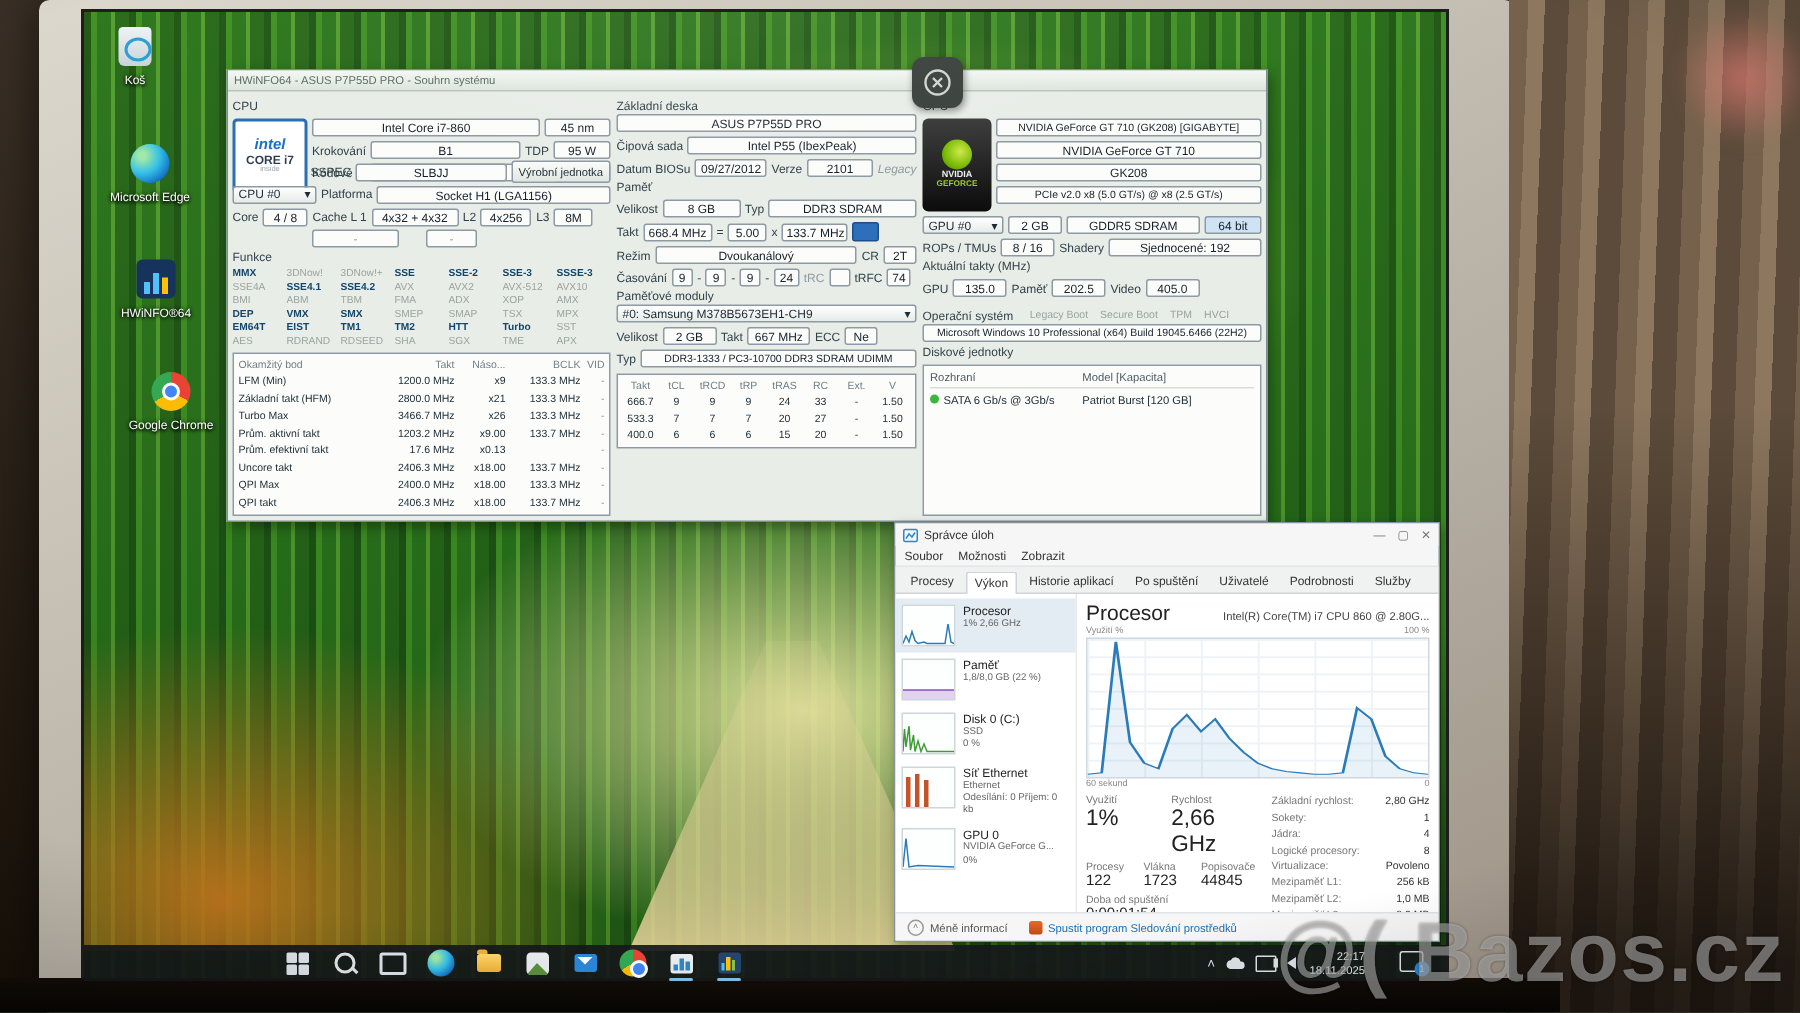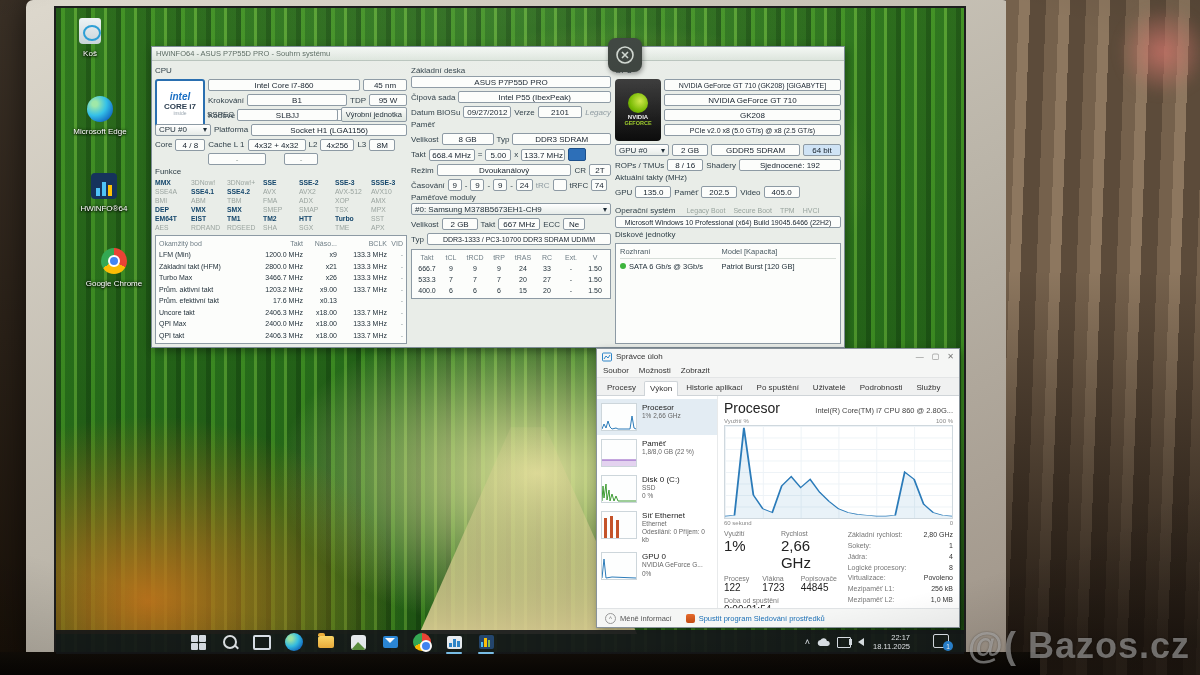--- a/index.html
+++ b/index.html
@@ -11,21 +11,21 @@
   .curtain{position:absolute;left:1006px;top:0;width:194px;height:675px;
     background:
      linear-gradient(180deg,rgba(0,0,0,0) 40%,rgba(10,5,2,.75) 95%),
      repeating-linear-gradient(92deg,#75614c 0 13px,#8d775f 13px 24px,#5c4b3a 24px 40px),
      #6e5a46;}
   .pink-blur{position:absolute;left:1118px;top:6px;width:90px;height:90px;border-radius:50%;
     background:radial-gradient(circle,rgba(214,120,110,.8),rgba(214,120,110,0) 70%);filter:blur(6px);}
   .desk{position:absolute;left:0;top:652px;width:1040px;height:23px;background:linear-gradient(180deg,#120d08,#070503);}
   .vignette{position:absolute;inset:0;pointer-events:none;z-index:40;
     background:radial-gradient(120% 95% at 45% 42%,transparent 55%,rgba(0,0,0,.42) 100%);}
-  .watermark{position:absolute;right:10px;bottom:8px;z-index:50;font-size:36px;
+  .watermark{position:absolute;right:10px;bottom:8px;z-index:50;font-size:56px;
     color:rgba(205,205,205,.5);letter-spacing:1px;font-weight:bold;text-shadow:0 0 2px rgba(0,0,0,.4);}
   
   .monitor{position:absolute;left:26px;top:0;width:984px;height:675px;border-radius:7px;
     background:linear-gradient(155deg,#ddd8cd,#bab4a8 55%,#9f9488);box-shadow:0 0 30px rgba(0,0,0,.6);}
   .screen{position:absolute;left:28px;top:6px;width:912px;height:650px;background:#000;
     border:2px solid #1d1d1d;box-sizing:border-box;overflow:hidden;}
   .glare{position:absolute;inset:0;z-index:30;pointer-events:none;
     background:radial-gradient(60% 30% at 50% 0%,rgba(255,255,255,.06),transparent 70%);}
   
   .wall{position:absolute;inset:0;background-color:#2f6f1d;background-image:

